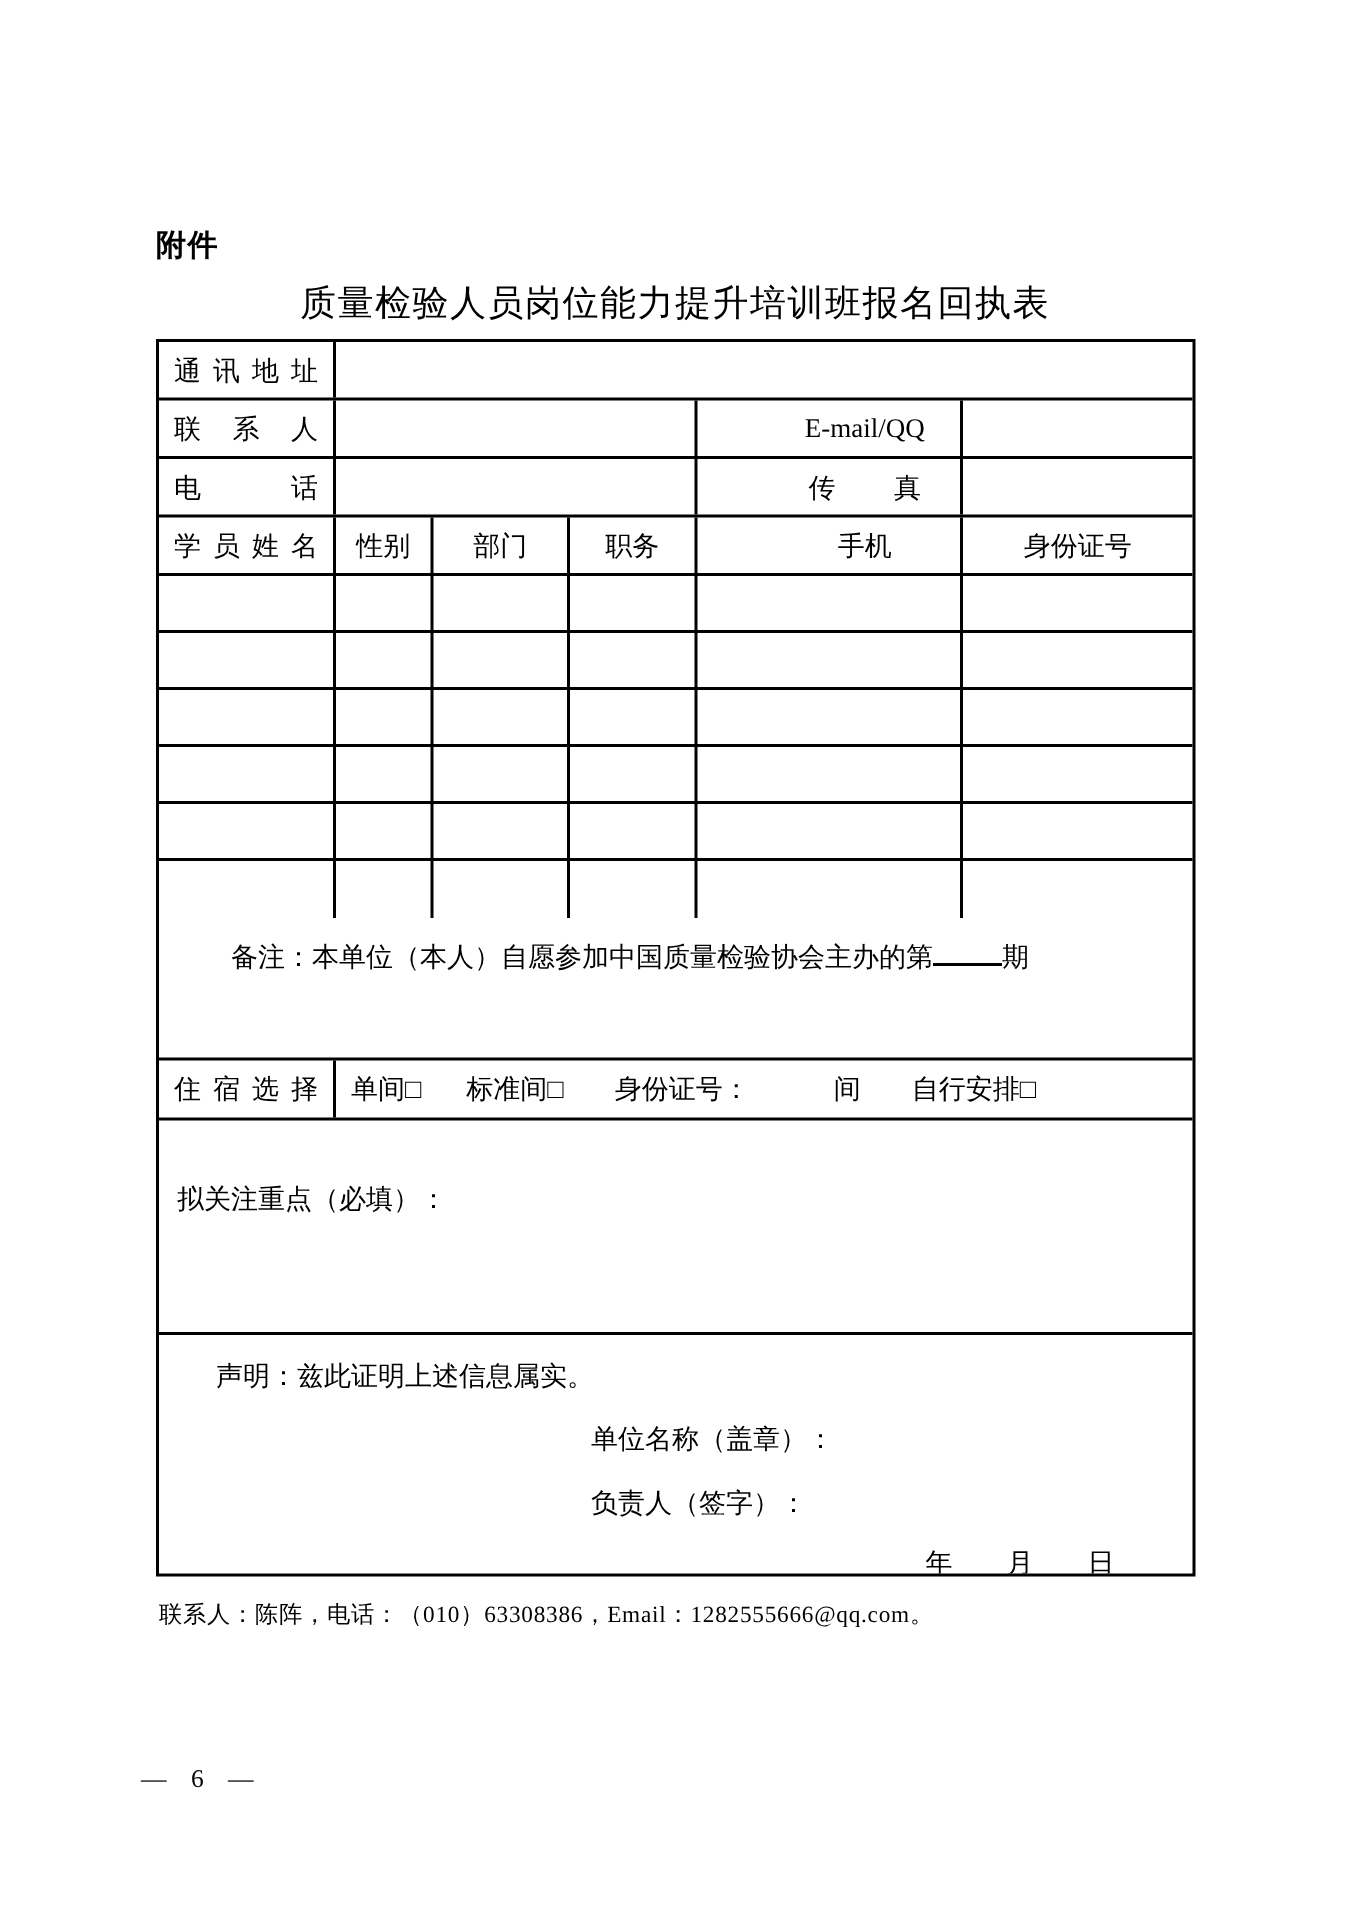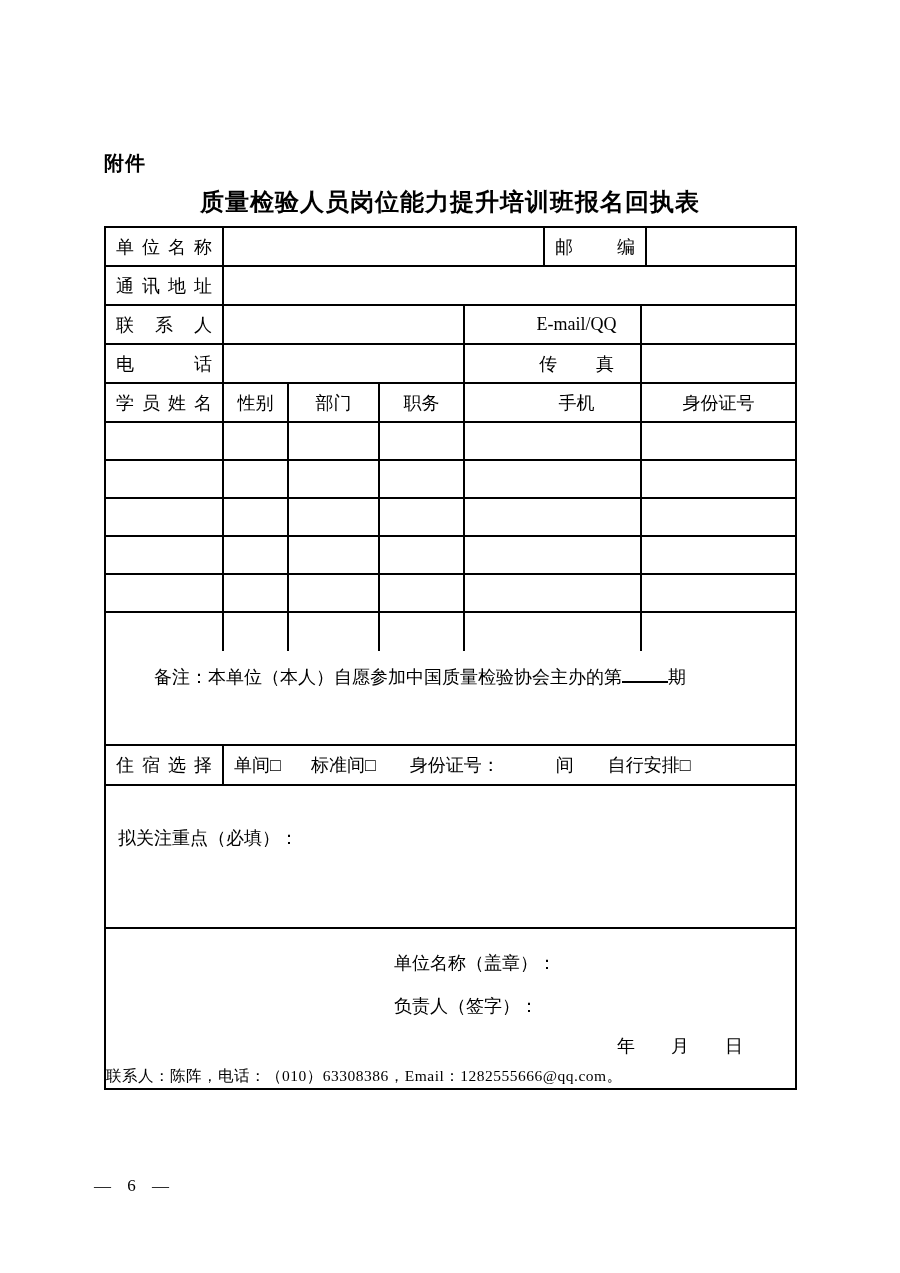--- a/index.html
+++ b/index.html
@@ -15,21 +15,21 @@
 
   .attachment {
     position: absolute; left: 104px; top: 150px;
     font-family: "Liberation Sans", "DejaVu Sans", sans-serif;
     font-weight: 600; font-size: 20px; letter-spacing: 1px;
   }
   .doc-title {
     position: absolute; left: 0; top: 186px; width: 900px;
     text-align: center;
     font-family: "Liberation Sans", "DejaVu Sans", sans-serif;
-    font-weight: bold; font-size: 24px; letter-spacing: 1px;
+    font-weight: normal; font-size: 24px; letter-spacing: 1px;
   }
 
   .ftable {
     position: absolute; left: 104px; top: 226px; width: 693px;
     border: 2px solid #000;
     font-size: 18px;
   }
   .trow { display: flex; border-bottom: 2px solid #000; }
   .trow:last-child { border-bottom: none; }
   .cell {
@@ -91,30 +91,20 @@
 <body>
 
 <div class="page">
 
   <div class="attachment">附件</div>
   <div class="doc-title">质量检验人员岗位能力提升培训班报名回执表</div>
 
   <div class="ftable">
 
     
-    <div class="trow h39">
-      <div class="cell w1">
-        <span class="jlabel">单位名称</span>
-      </div>
-      <div class="cell wA"></div>
-      <div class="cell wB">
-        <span class="jlabel">邮编</span>
-      </div>
-      <div class="cell wfl"></div>
-    </div>
 
     
     <div class="trow h39">
       <div class="cell w1">
         <span class="jlabel">通讯地址</span>
       </div>
       <div class="cell wfl"></div>
     </div>
 
     
@@ -237,20 +227,21 @@
     
     <div class="trow h111">
       <div class="cell focus-cell wfl">
         <span>拟关注重点（必填）：</span>
       </div>
     </div>
 
     
     <div class="trow h159">
       <div class="cell block decl-cell wfl">
+        <p class="decl-statement">声明：兹此证明上述信息属实。</p>
         <p class="decl-seal">单位名称（盖章）：</p>
         <p class="decl-sign">负责人（签字）：</p>
         <p class="decl-date">
           <span>年</span>
           <span>月</span>
           <span>日</span>
         </p>
       </div>
     </div>
 

